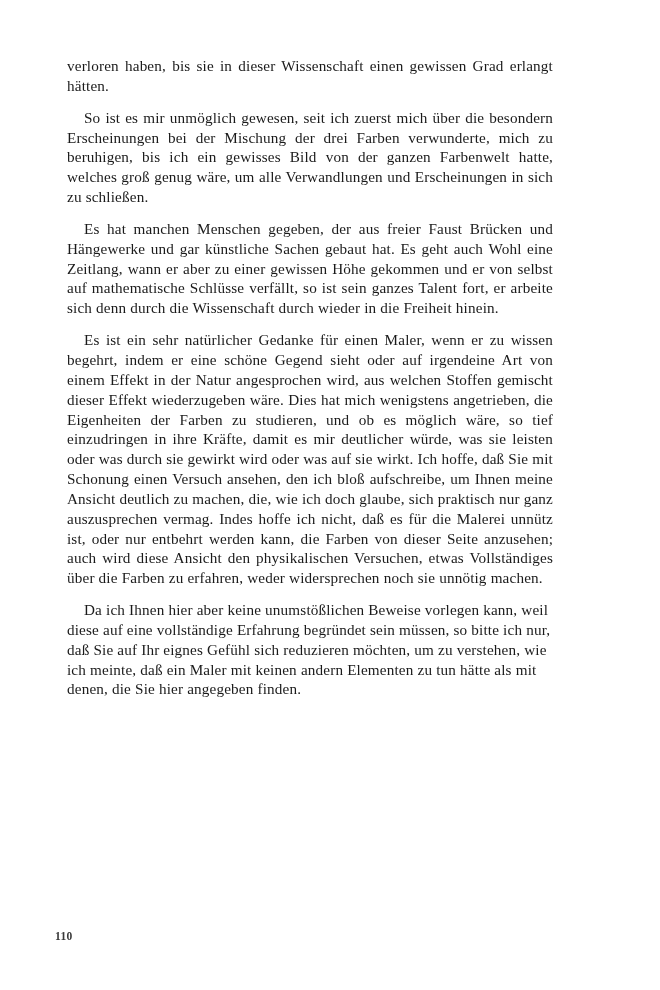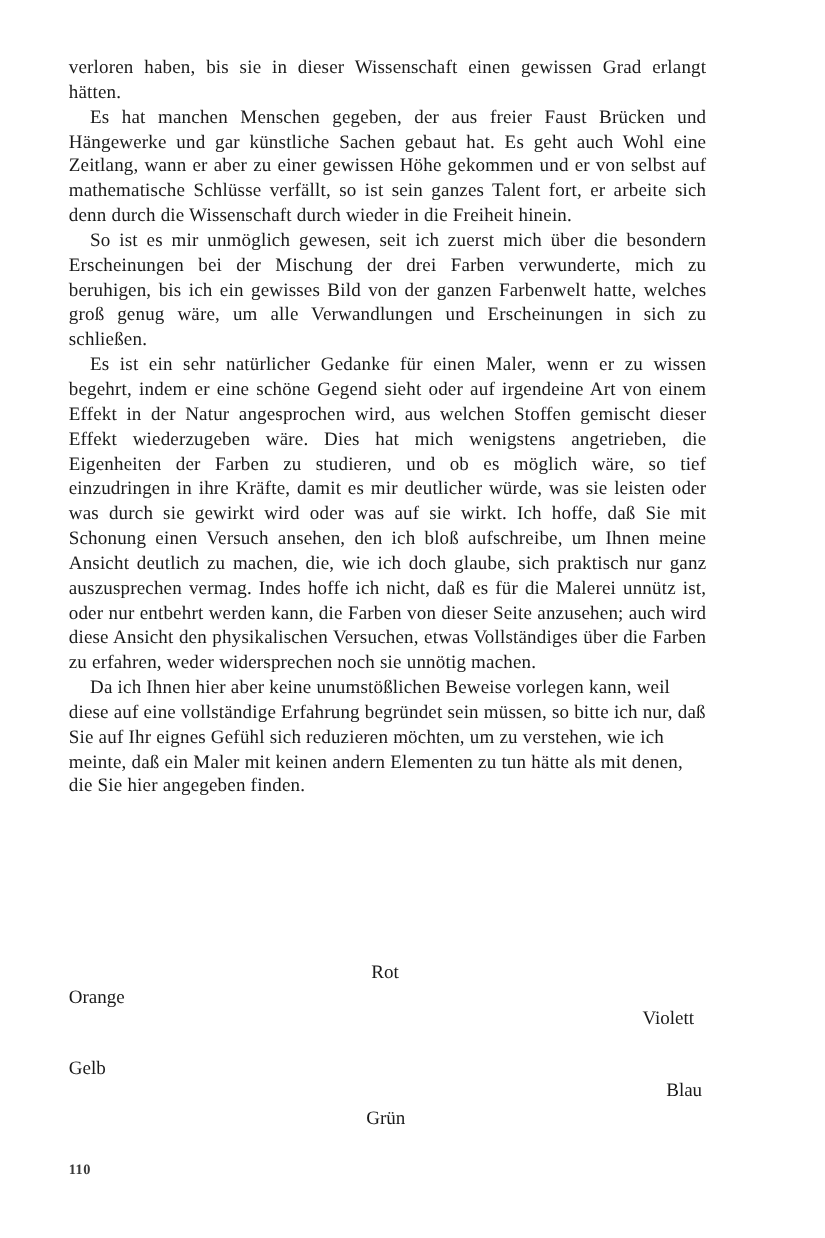--- a/index.html
+++ b/index.html
@@ -27,21 +27,21 @@
 
   
   #textblock {
     position: absolute;
     left: 55px;
     top: 44px;
     width: 510px;
   }
 
   p.para {
-    margin: 0;
+    margin: 12px;
     text-align: justify;
     text-justify: inter-word;
     font-size: 15.2px;
     line-height: 19.85px;
     letter-spacing: 0.01em;
     word-spacing: 0.005em;
     hyphens: manual;
   }
   p.para.indent {
     text-indent: 17px;
@@ -83,30 +83,22 @@
     color: #3a3a3a;
   }
 </style>
 </head>
 <body>
 
 <div id="page">
 
   <div id="textblock">
     <p class="para">verloren haben, bis sie in dieser Wissenschaft einen gewissen Grad erlangt hätten.</p>
+    <p class="para indent">So ist es mir unmöglich gewesen, seit ich zuerst mich über die besondern Erscheinungen bei der Mischung der drei Farben verwunderte, mich zu beruhigen, bis ich ein gewisses Bild von der ganzen Farbenwelt hatte, welches groß genug wäre, um alle Verwandlungen und Erscheinungen in sich zu schließen.</p>
     <p class="para indent">Es hat manchen Menschen gegeben, der aus freier Faust Brücken und Hängewerke und gar künstliche Sachen gebaut hat. Es geht auch Wohl eine Zeitlang, wann er aber zu einer gewissen Höhe gekommen und er von selbst auf mathematische Schlüsse verfällt, so ist sein ganzes Talent fort, er arbeite sich denn durch die Wissenschaft durch wieder in die Freiheit hinein.</p>
-    <p class="para indent">So ist es mir unmöglich gewesen, seit ich zuerst mich über die besondern Erscheinungen bei der Mischung der drei Farben verwunderte, mich zu beruhigen, bis ich ein gewisses Bild von der ganzen Farbenwelt hatte, welches groß genug wäre, um alle Verwandlungen und Erscheinungen in sich zu schließen.</p>
     <p class="para indent">Es ist ein sehr natürlicher Gedanke für einen Maler, wenn er zu wissen begehrt, indem er eine schöne Gegend sieht oder auf irgendeine Art von einem Effekt in der Natur angesprochen wird, aus welchen Stoffen gemischt dieser Effekt wiederzugeben wäre. Dies hat mich wenigstens angetrieben, die Eigenheiten der Farben zu studieren, und ob es möglich wäre, so tief einzudringen in ihre Kräfte, damit es mir deutlicher würde, was sie leisten oder was durch sie gewirkt wird oder was auf sie wirkt. Ich hoffe, daß Sie mit Schonung einen Versuch ansehen, den ich bloß aufschreibe, um Ihnen meine Ansicht deutlich zu machen, die, wie ich doch glaube, sich praktisch nur ganz auszusprechen vermag. Indes hoffe ich nicht, daß es für die Malerei unnütz ist, oder nur entbehrt werden kann, die Farben von dieser Seite anzusehen; auch wird diese Ansicht den physikalischen Versuchen, etwas Vollständiges über die Farben zu erfahren, weder widersprechen noch sie unnötig machen.</p>
     <p class="para indent">Da ich Ihnen hier aber keine unumstößlichen Beweise vorlegen kann, weil diese auf eine vollständige Erfahrung begründet sein müssen, so bitte ich nur, daß Sie auf Ihr eignes Gefühl sich reduzieren möchten, um zu verstehen, wie ich meinte, daß ein Maler mit keinen andern Elementen zu tun hätte als mit denen, die Sie hier angegeben finden.</p>
   </div>
 
-  <div id="wheel">
-    <span class="w w-rot">Rot</span>
-    <span class="w w-orange">Orange</span>
-    <span class="w w-violett">Violett</span>
-    <span class="w w-gelb">Gelb</span>
-    <span class="w w-blau">Blau</span>
-    <span class="w w-gruen">Grün</span>
-  </div>
 
   <div id="folio">110</div>
 
 </div>
 
 </body></html>

